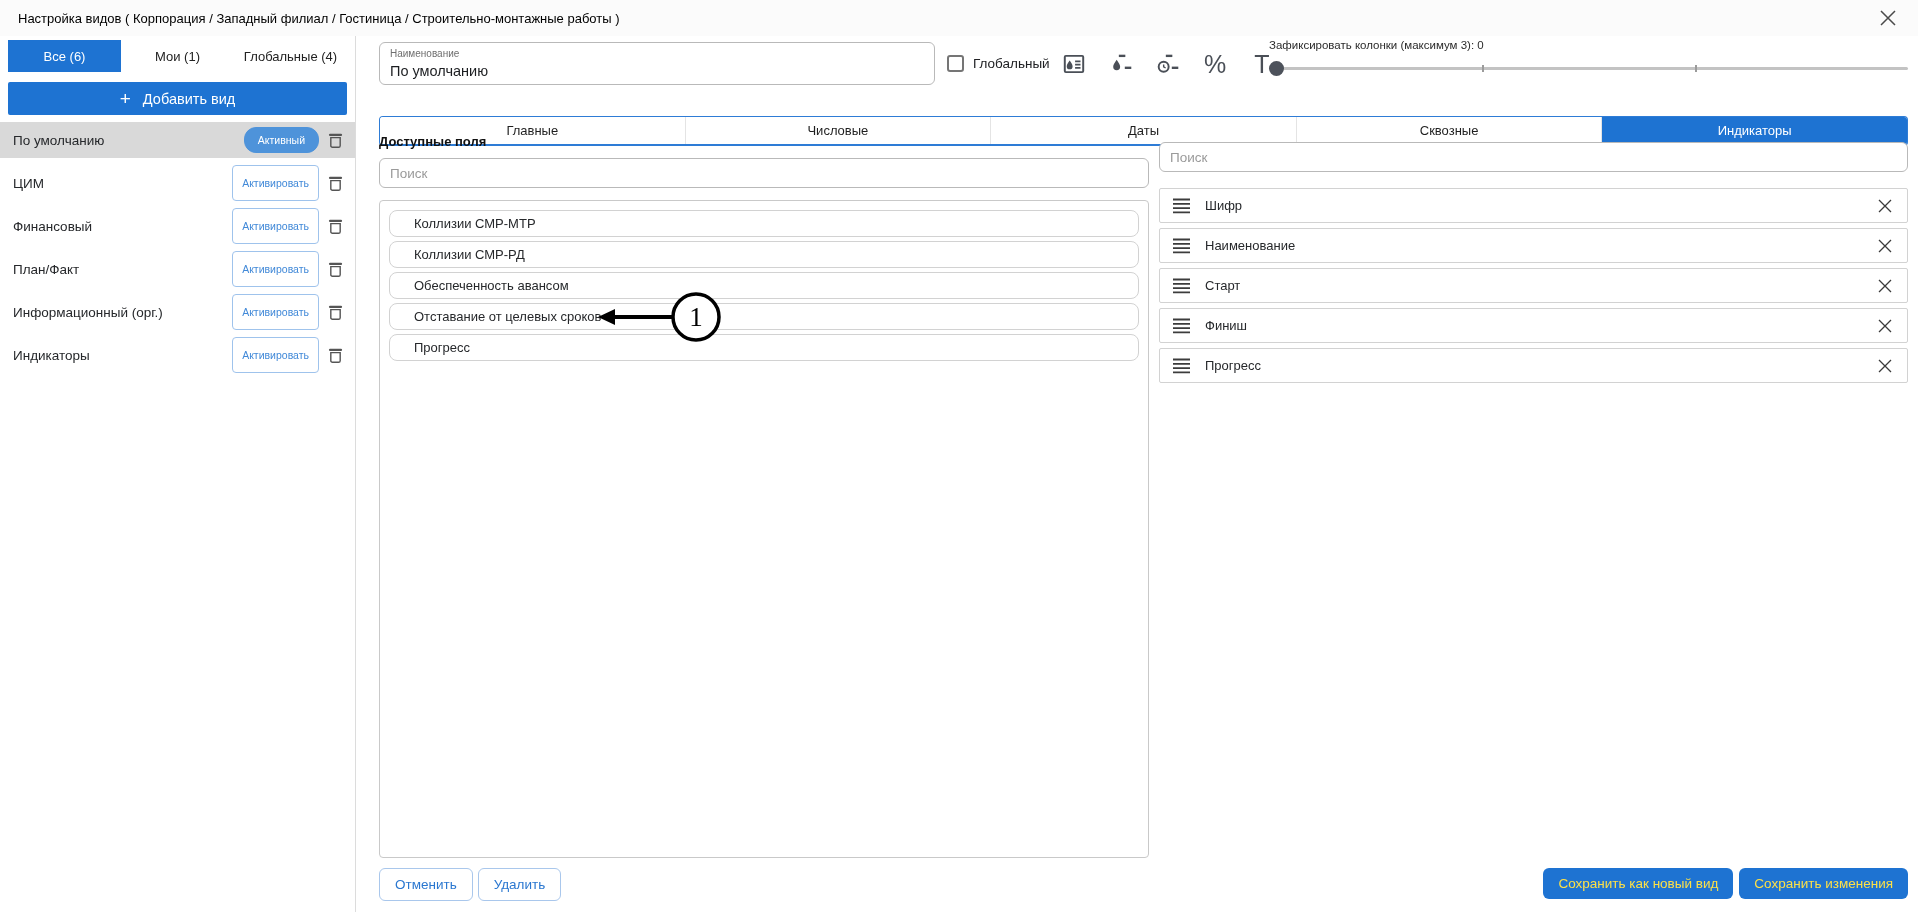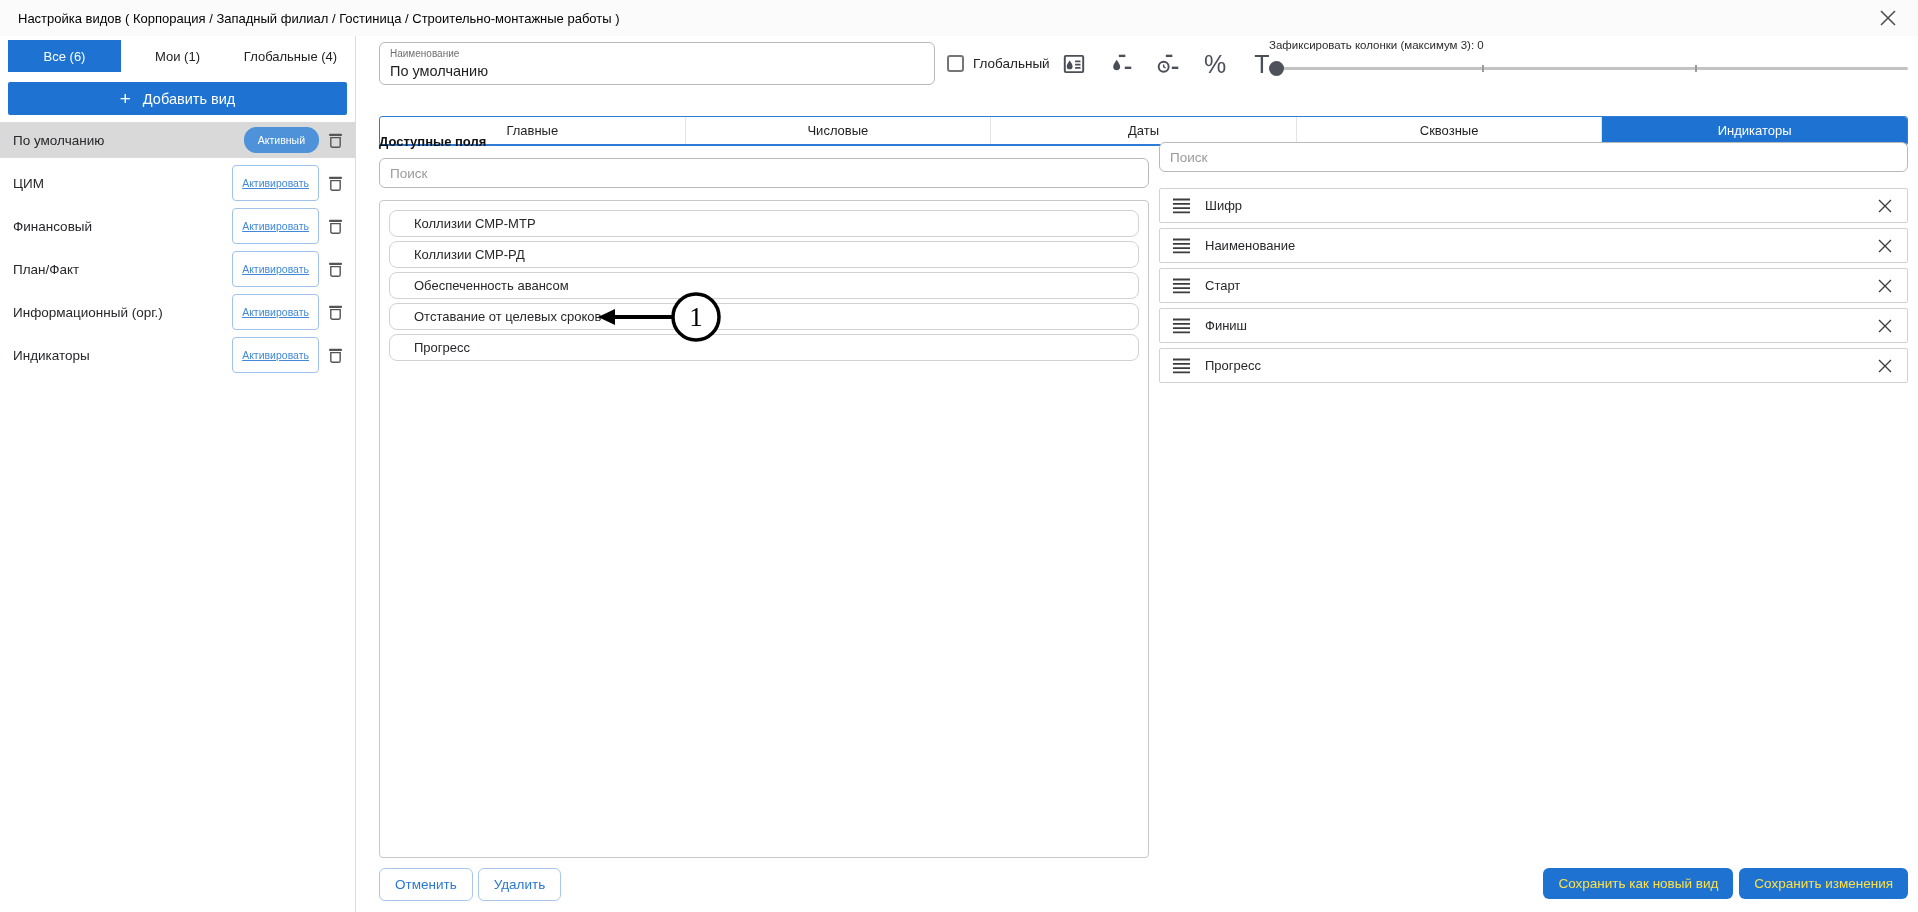--- a/index.html
+++ b/index.html
@@ -42,21 +42,21 @@
     padding:0 12px 0 13px; margin-bottom:7px; background:#fff;
   }
   .view-row.active { background:#d9d9d9; }
   .view-name { flex:1; font-size:13.5px; color:#26282b; }
   .badge-active {
     background:#4e93da; color:#fff; font-size:10.5px; padding:6px 13px;
     border-radius:12px; border:1px solid #4e93da; cursor:pointer;
   }
   .btn-activate {
     background:#fff; border:1px solid #9fc3ec; color:#4189d8;
-    font-size:10.5px; padding:11px 9px; border-radius:4px; cursor:pointer;text-decoration:underline;
+    font-size:10.5px; padding:11px 9px; border-radius:4px; cursor:pointer;
   }
   .trash { margin-left:9px; cursor:pointer; display:flex; align-items:center; }
 
   
   .main { position:absolute; top:36px; left:357px; right:0; bottom:0; background:#fff; }
 
   .name-field {
     position:absolute; left:22px; top:6px; width:556px; height:43px;
     border:1px solid #b9b9b9; border-radius:6px; background:#fff;
   }

